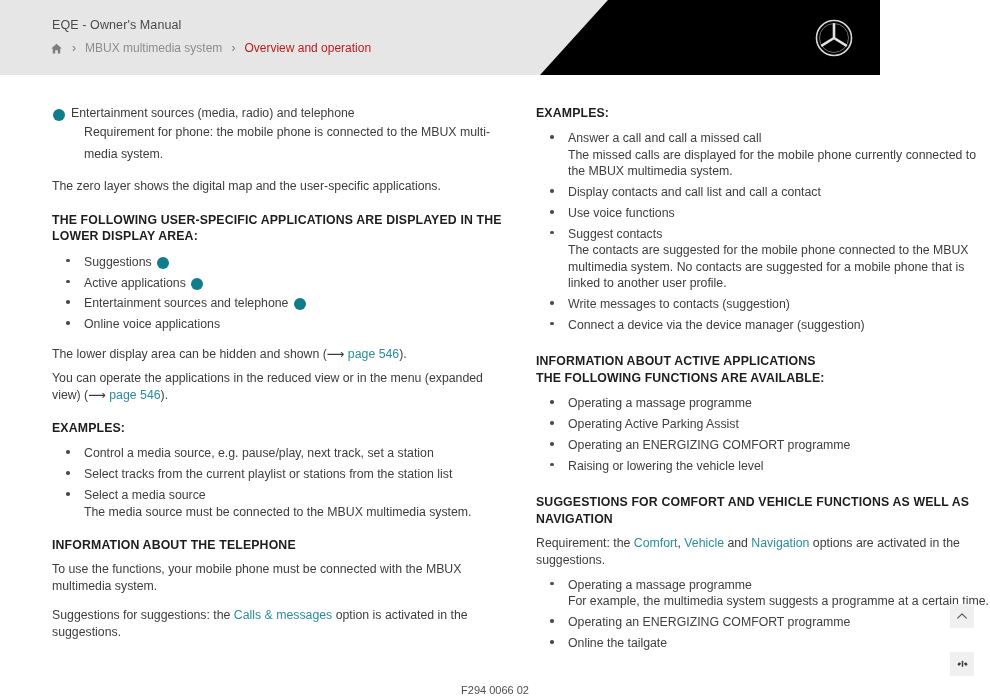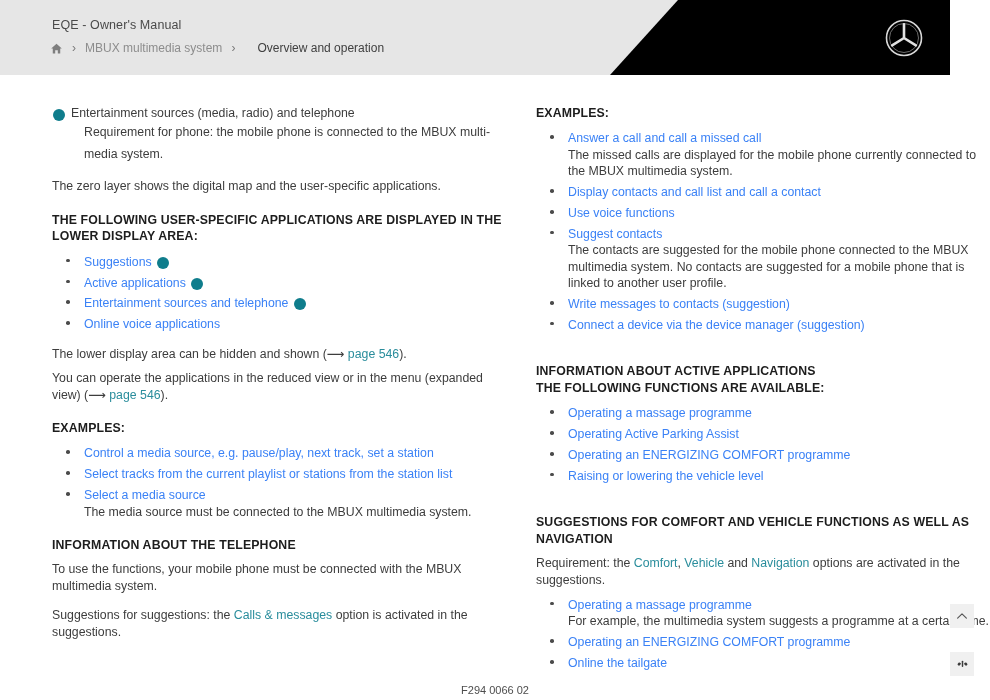--- a/index.html
+++ b/index.html
@@ -7,21 +7,21 @@
     width: 990px; height: 700px;
     background: #ffffff;
     font-family: "Liberation Sans", sans-serif;
     color: #333333;
     overflow: hidden;
   }
 
   
   .header {
     position: relative;
-    width: 950px; height: 75px;
+    width: 880px; height: 75px;
     background: #e6e6e6;
     overflow: hidden;
   }
   .header-banner {
     position: absolute;
     top: 0; right: 0;
     width: 340px; height: 75px;
     background: #000000;
     clip-path: polygon(20% 0, 100% 0, 100% 100%, 0 100%);
   }
@@ -31,21 +31,21 @@
     font-size: 12.5px; color: #4a4a4a; letter-spacing: .1px;
   }
   .breadcrumb {
     position: absolute; left: 50px; top: 41px;
     display: flex; align-items: center; gap: 7px;
     font-size: 12px;
   }
   .bc-home { width: 13px; height: 13px; display: block; }
   .bc-sep { color: #7a7a7a; font-size: 12px; line-height: 1; padding: 0 2px; }
   .bc-link { color: #8d8d8d; }
-  .bc-current { color: #404040; margin-left: 13px; }
+  .bc-current { color: #b91c1c; }
 
   
   .page { position: relative; width: 990px; height: 625px; background: #fff; }
   .columns {
     position: absolute; top: 30px; left: 0;
     width: 990px;
     display: flex;
   }
   .col { width: 455px; }
   .col-left  { margin-left: 52px; }
@@ -54,31 +54,31 @@
   
   .para { font-size: 12.3px; line-height: 16.4px; color: #3d3d3d; }
   .para.gap     { margin-top: 13px; }
   .para.tight   { margin-top: 8px; }
   .h-sec {
     font-size: 12.3px; line-height: 16.4px;
     font-weight: bold; color: #1d1d1d;
     letter-spacing: .15px;
   }
   .h-sec.gap { margin-top: 17px; }
-  .h-sec.gap-sm { margin-top: 30px; }
+  .h-sec.gap-sm { margin-top: 20px; }
 
   ul.blist { list-style: none; margin-top: 7px; }
   ul.blist li { position: relative; padding-left: 32px; margin-bottom: 2.5px; }
   ul.blist li::before {
     content: ""; position: absolute;
     left: 14px; top: 7px;
     width: 3.5px; height: 3.5px; border-radius: 50%;
     background: #4b4b4b;
   }
-  ul.blist li .li-main { font-size: 12.3px; line-height: 16.4px; color: #3b82f6; margin-top: 9px; }
+  ul.blist li .li-main { font-size: 12.3px; line-height: 16.4px; color: #404040; margin-top: 9px; }
   ul.blist li .li-sub  { font-size: 12.3px; line-height: 16.4px; color: #3d3d3d; display:block; }
 
   .indent-sub { padding-left: 32px; font-size: 12.3px; line-height: 22px; color: #3d3d3d; }
 
   
   .badge {
     display: inline-block;
     width: 12px; height: 12px; line-height: 12px;
     border-radius: 50%;
     background: #0f7d8c;

